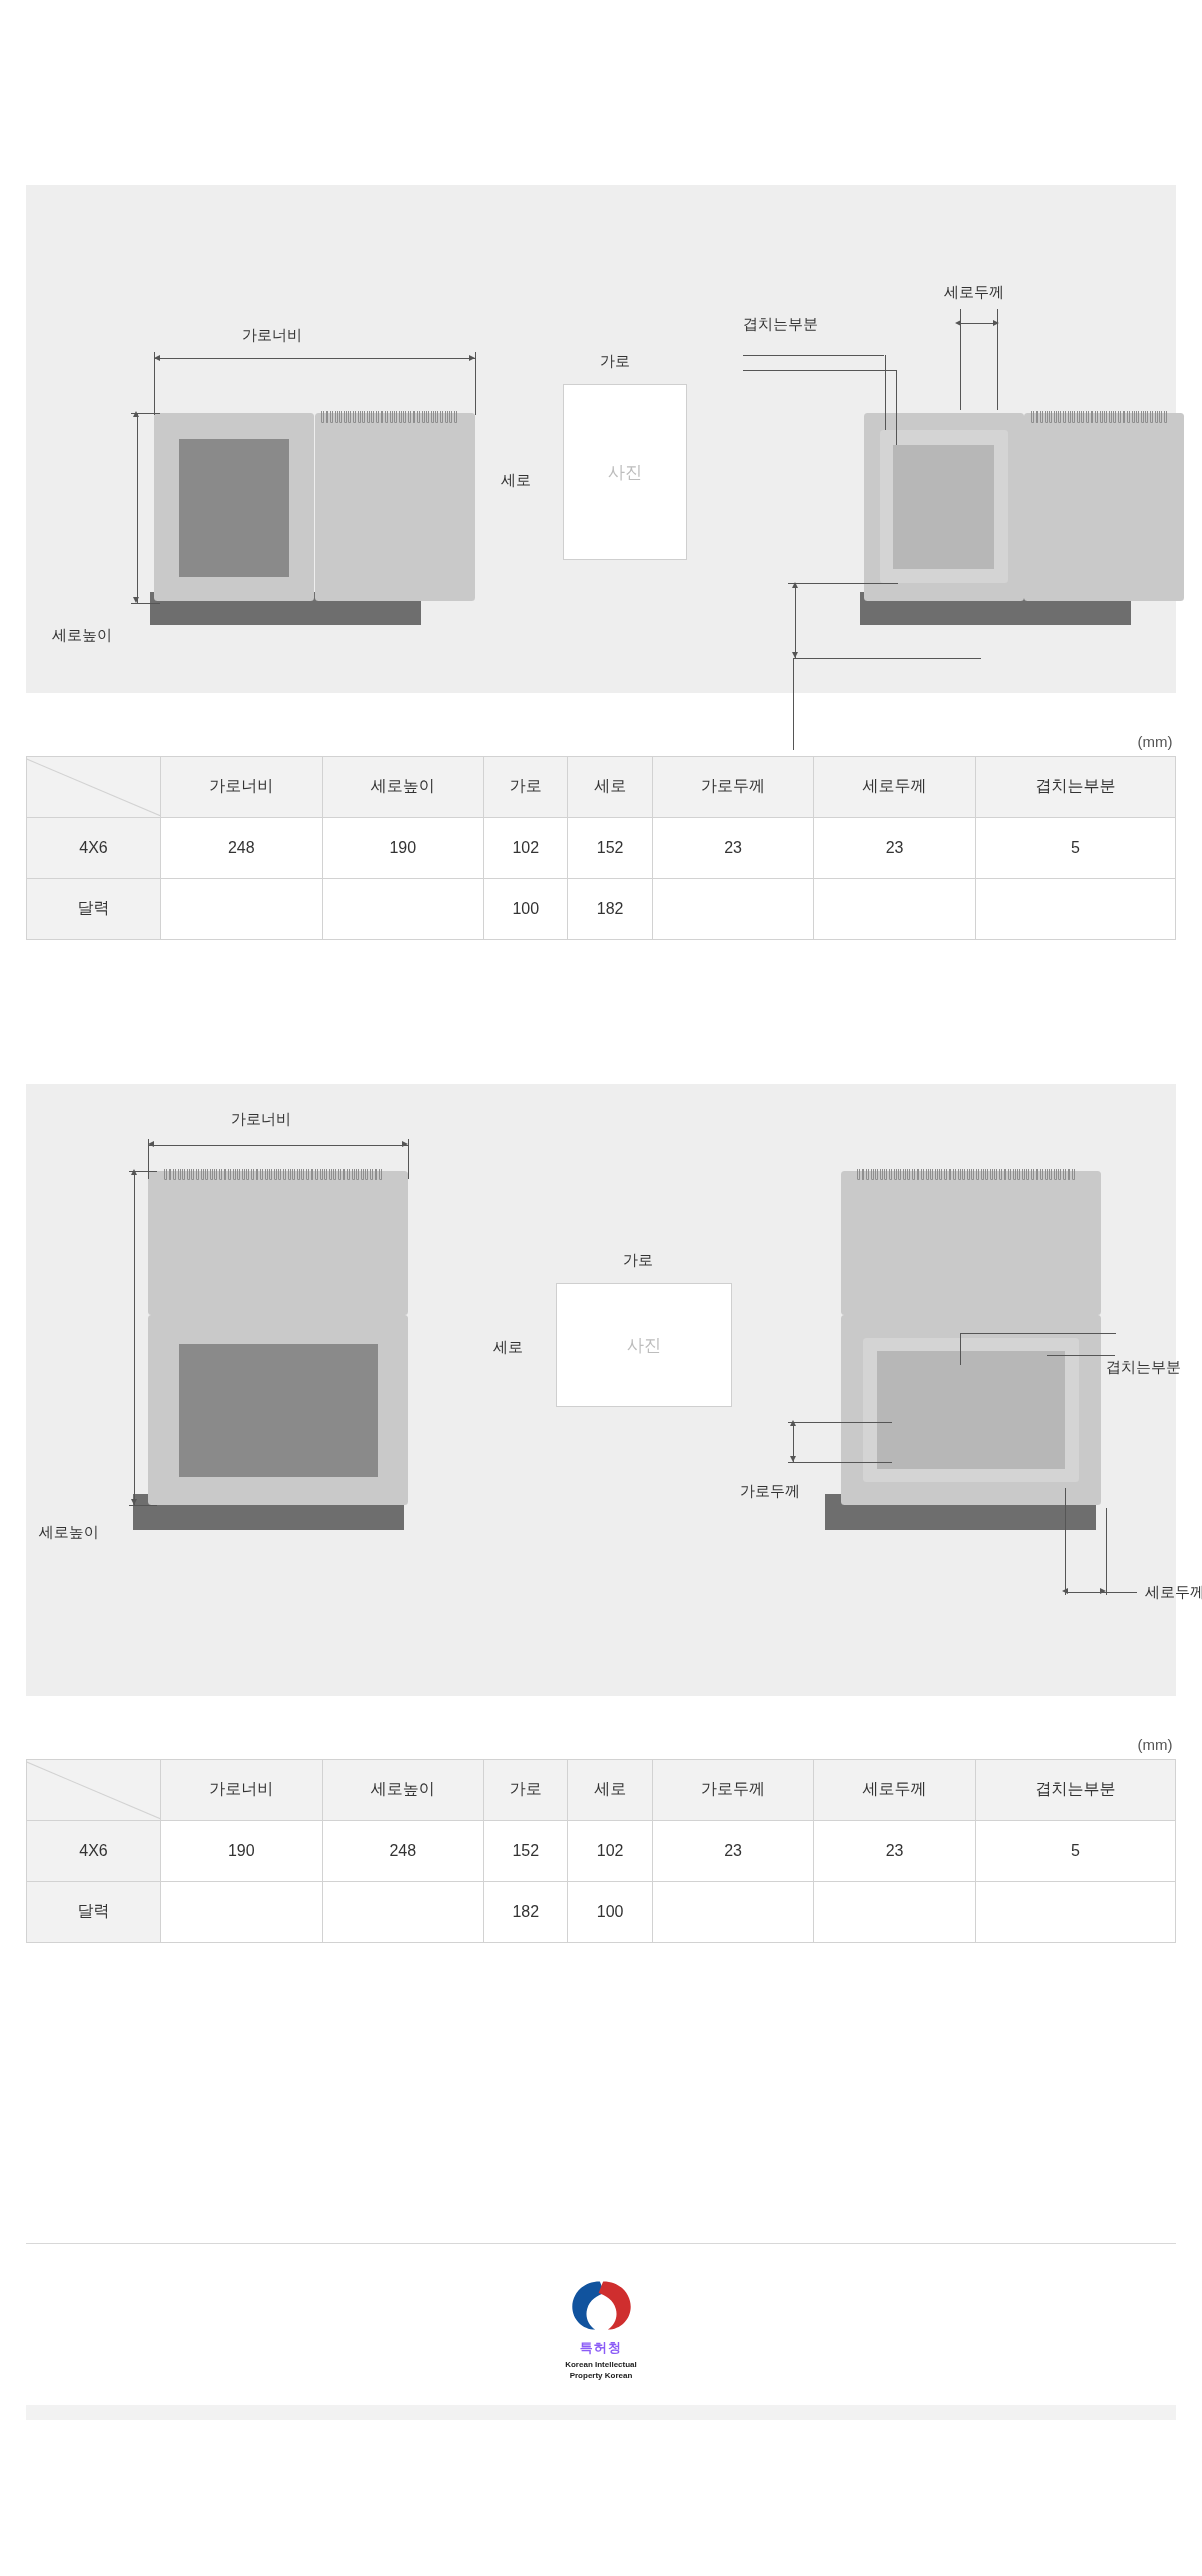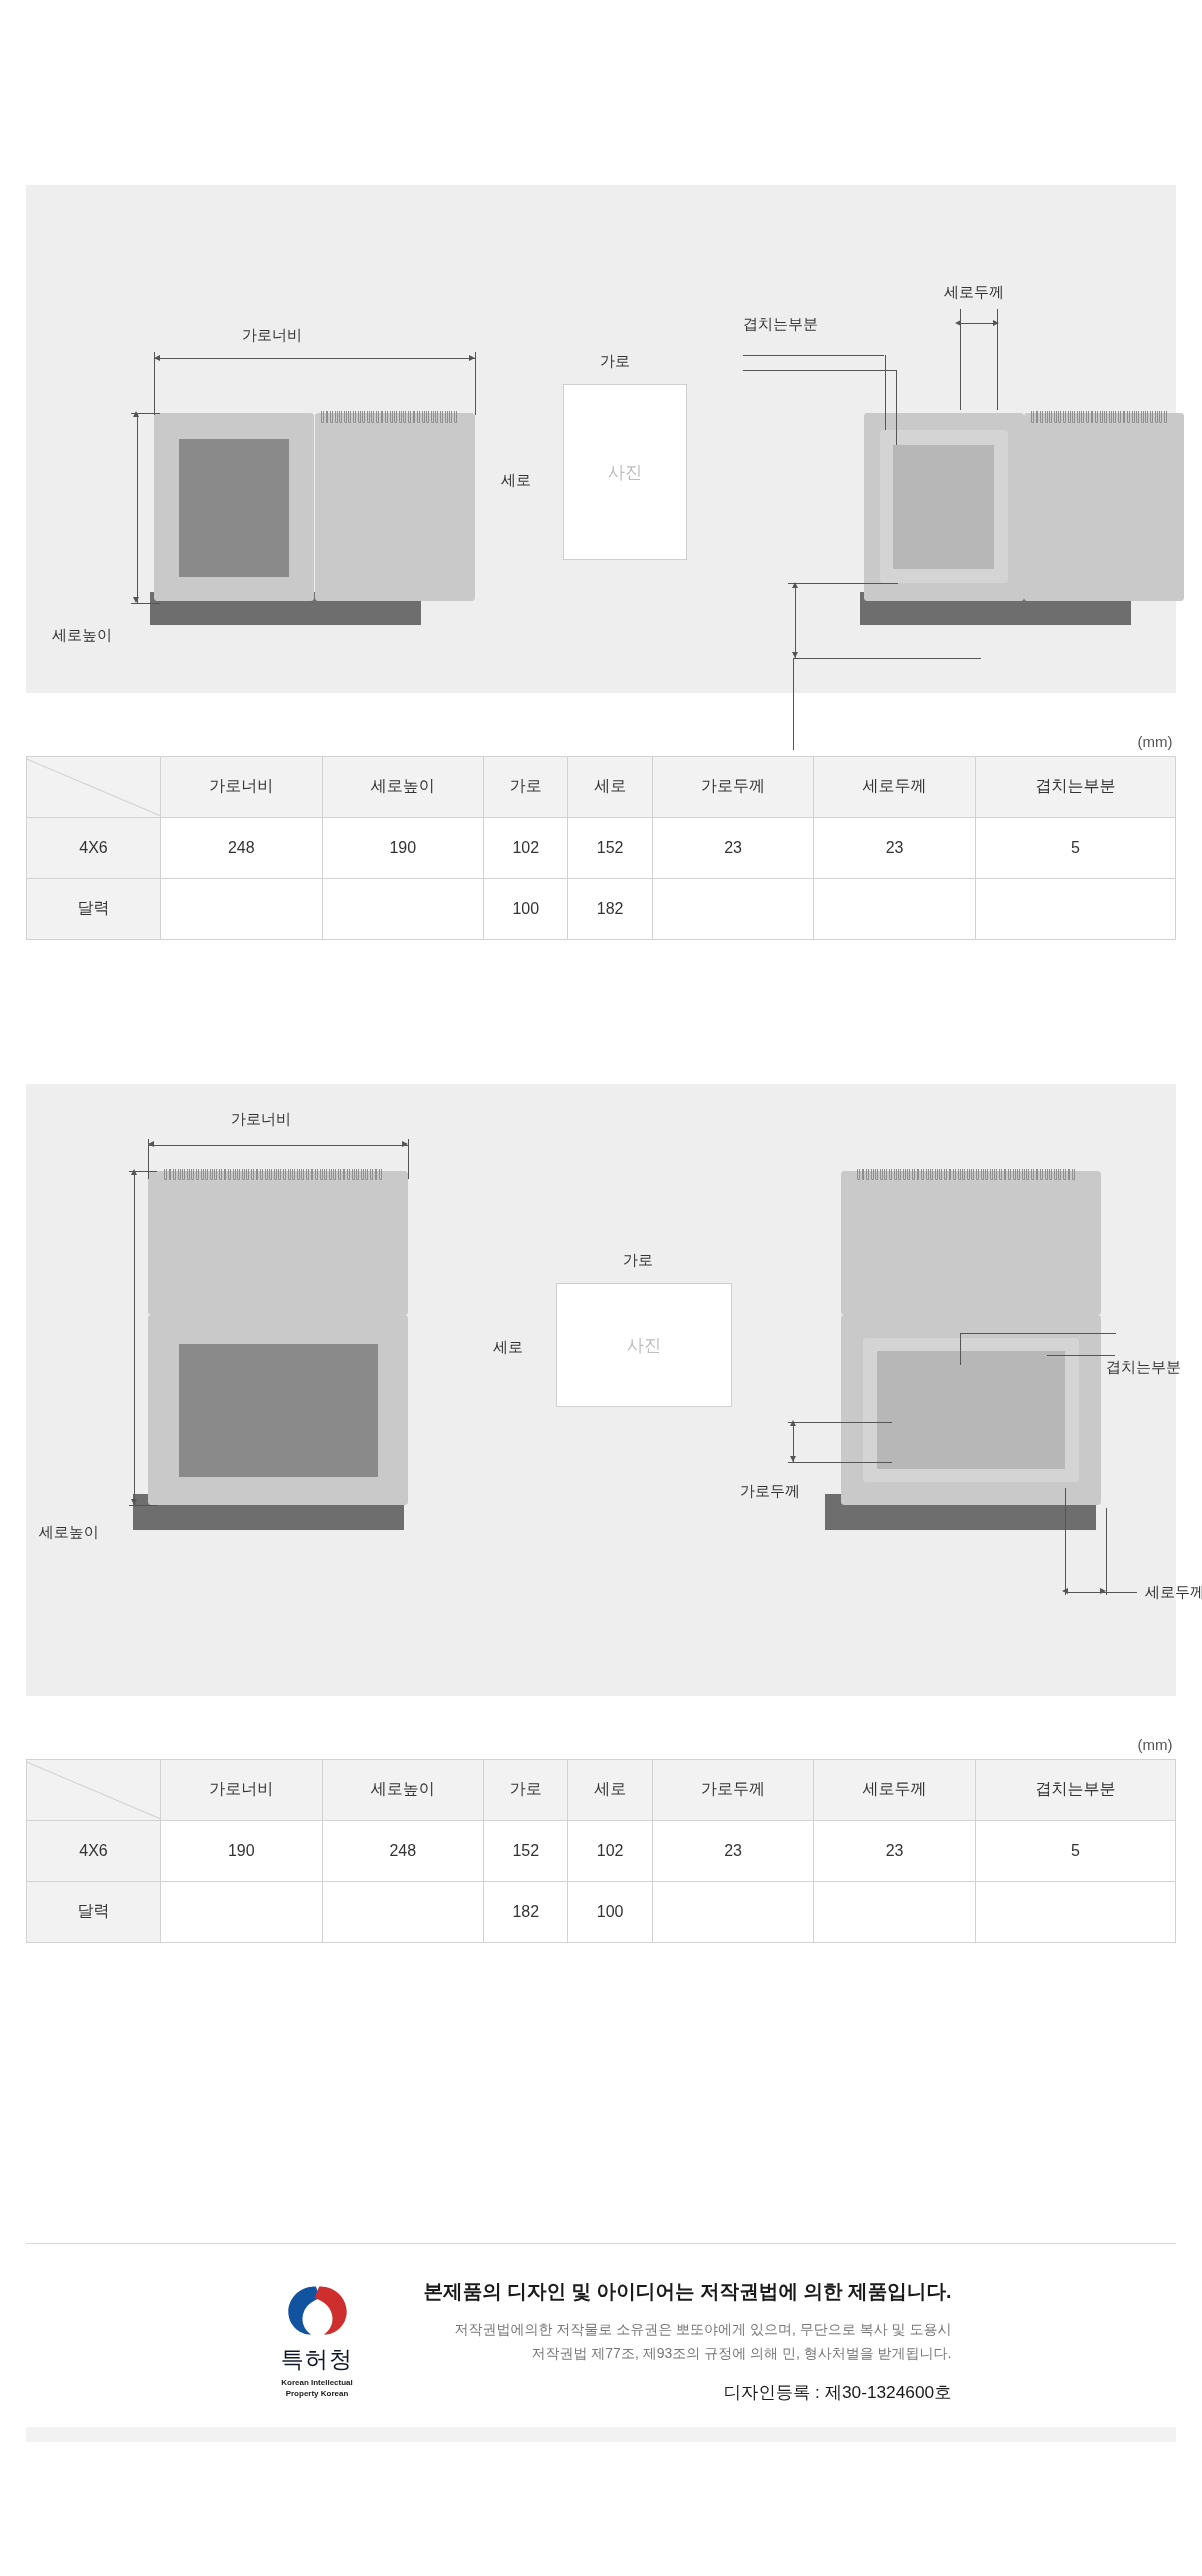--- a/index.html
+++ b/index.html
@@ -153,23 +153,23 @@
     width: 133px;
     text-align: center;
     flex: none;
   }
   .kipo-mark {
     width: 75px; height: 55px;
     margin: 0 auto 5.8px auto;
     position: relative;
   }
   .kipo-name {
-    font-size: 23px;
-    font-weight: normal;
-    color: #0f172a;
+    font-size: 13px;
+    font-weight: bold;
+    color: #8b5cf6;
     letter-spacing: 1.2px;
   }
   .kipo-en {
     font-size: 8px;
     font-weight: bold;
     color: #1a1a1a;
     line-height: 1.35;
     margin-top: 3.5px;
   }
   .foot-text { text-align: right; }
@@ -585,26 +585,18 @@
           <path d="M68 6 C100 6, 116 30, 116 50 C116 72, 98 90, 76 90 C88 82, 94 68, 90 54 C86 38, 72 30, 60 26 C64 16, 66 10, 68 6 Z" fill="#cf2e2e"></path>
         </svg>
       </div>
       <div class="kipo-name">특허청</div>
       <div class="kipo-en">
         <div>Korean Intellectual</div>
         <div>Property Korean</div>
       </div>
     </div>
 
-    <div class="foot-text">
-      <div class="foot-title">본제품의 디자인 및 아이디어는 저작권법에 의한 제품입니다.</div>
-      <div class="foot-sub">
-        <div>저작권법에의한 저작물로 소유권은 뽀또야에게 있으며, 무단으로 복사 및 도용시</div>
-        <div>저작권법 제77조, 제93조의 규정에 의해 민, 형사처벌을 받게됩니다.</div>
-      </div>
-      <div class="foot-reg">디자인등록 : 제30-1324600호</div>
-    </div>
   </div>
 
   <div class="bottom-bar"></div>
   <div style="height:23px;"></div>
 </div>
 
 
 </body></html>

